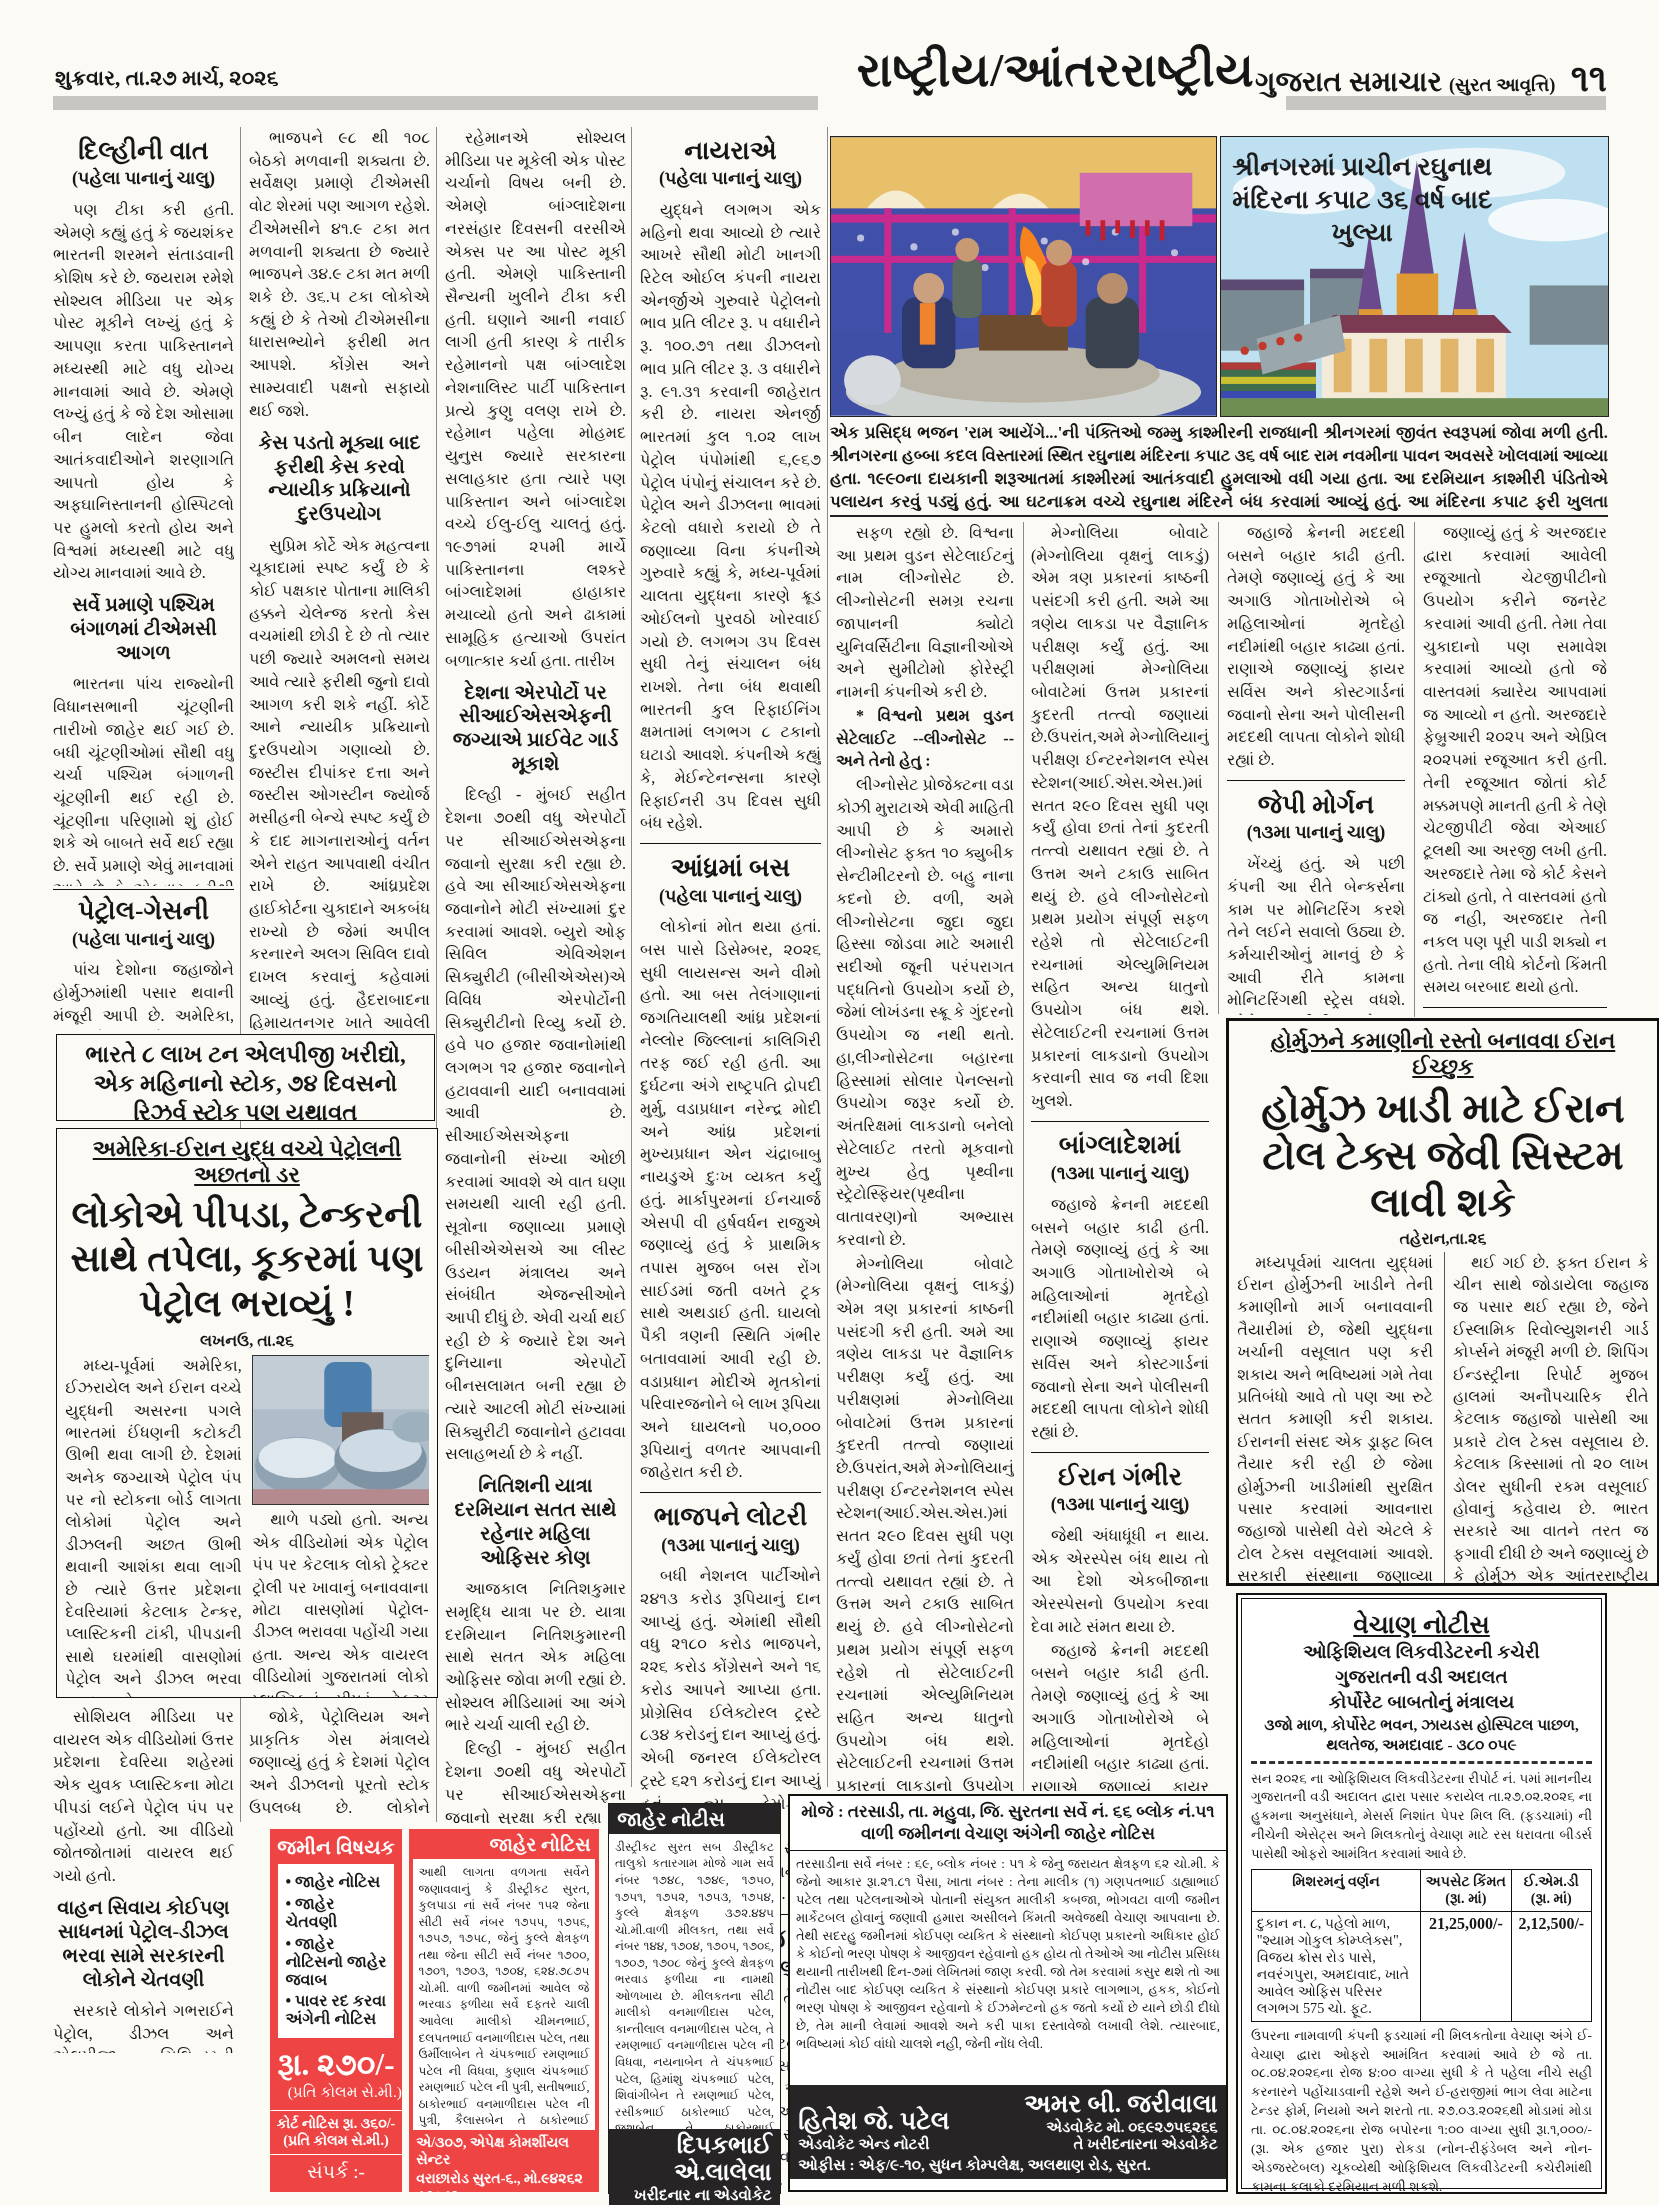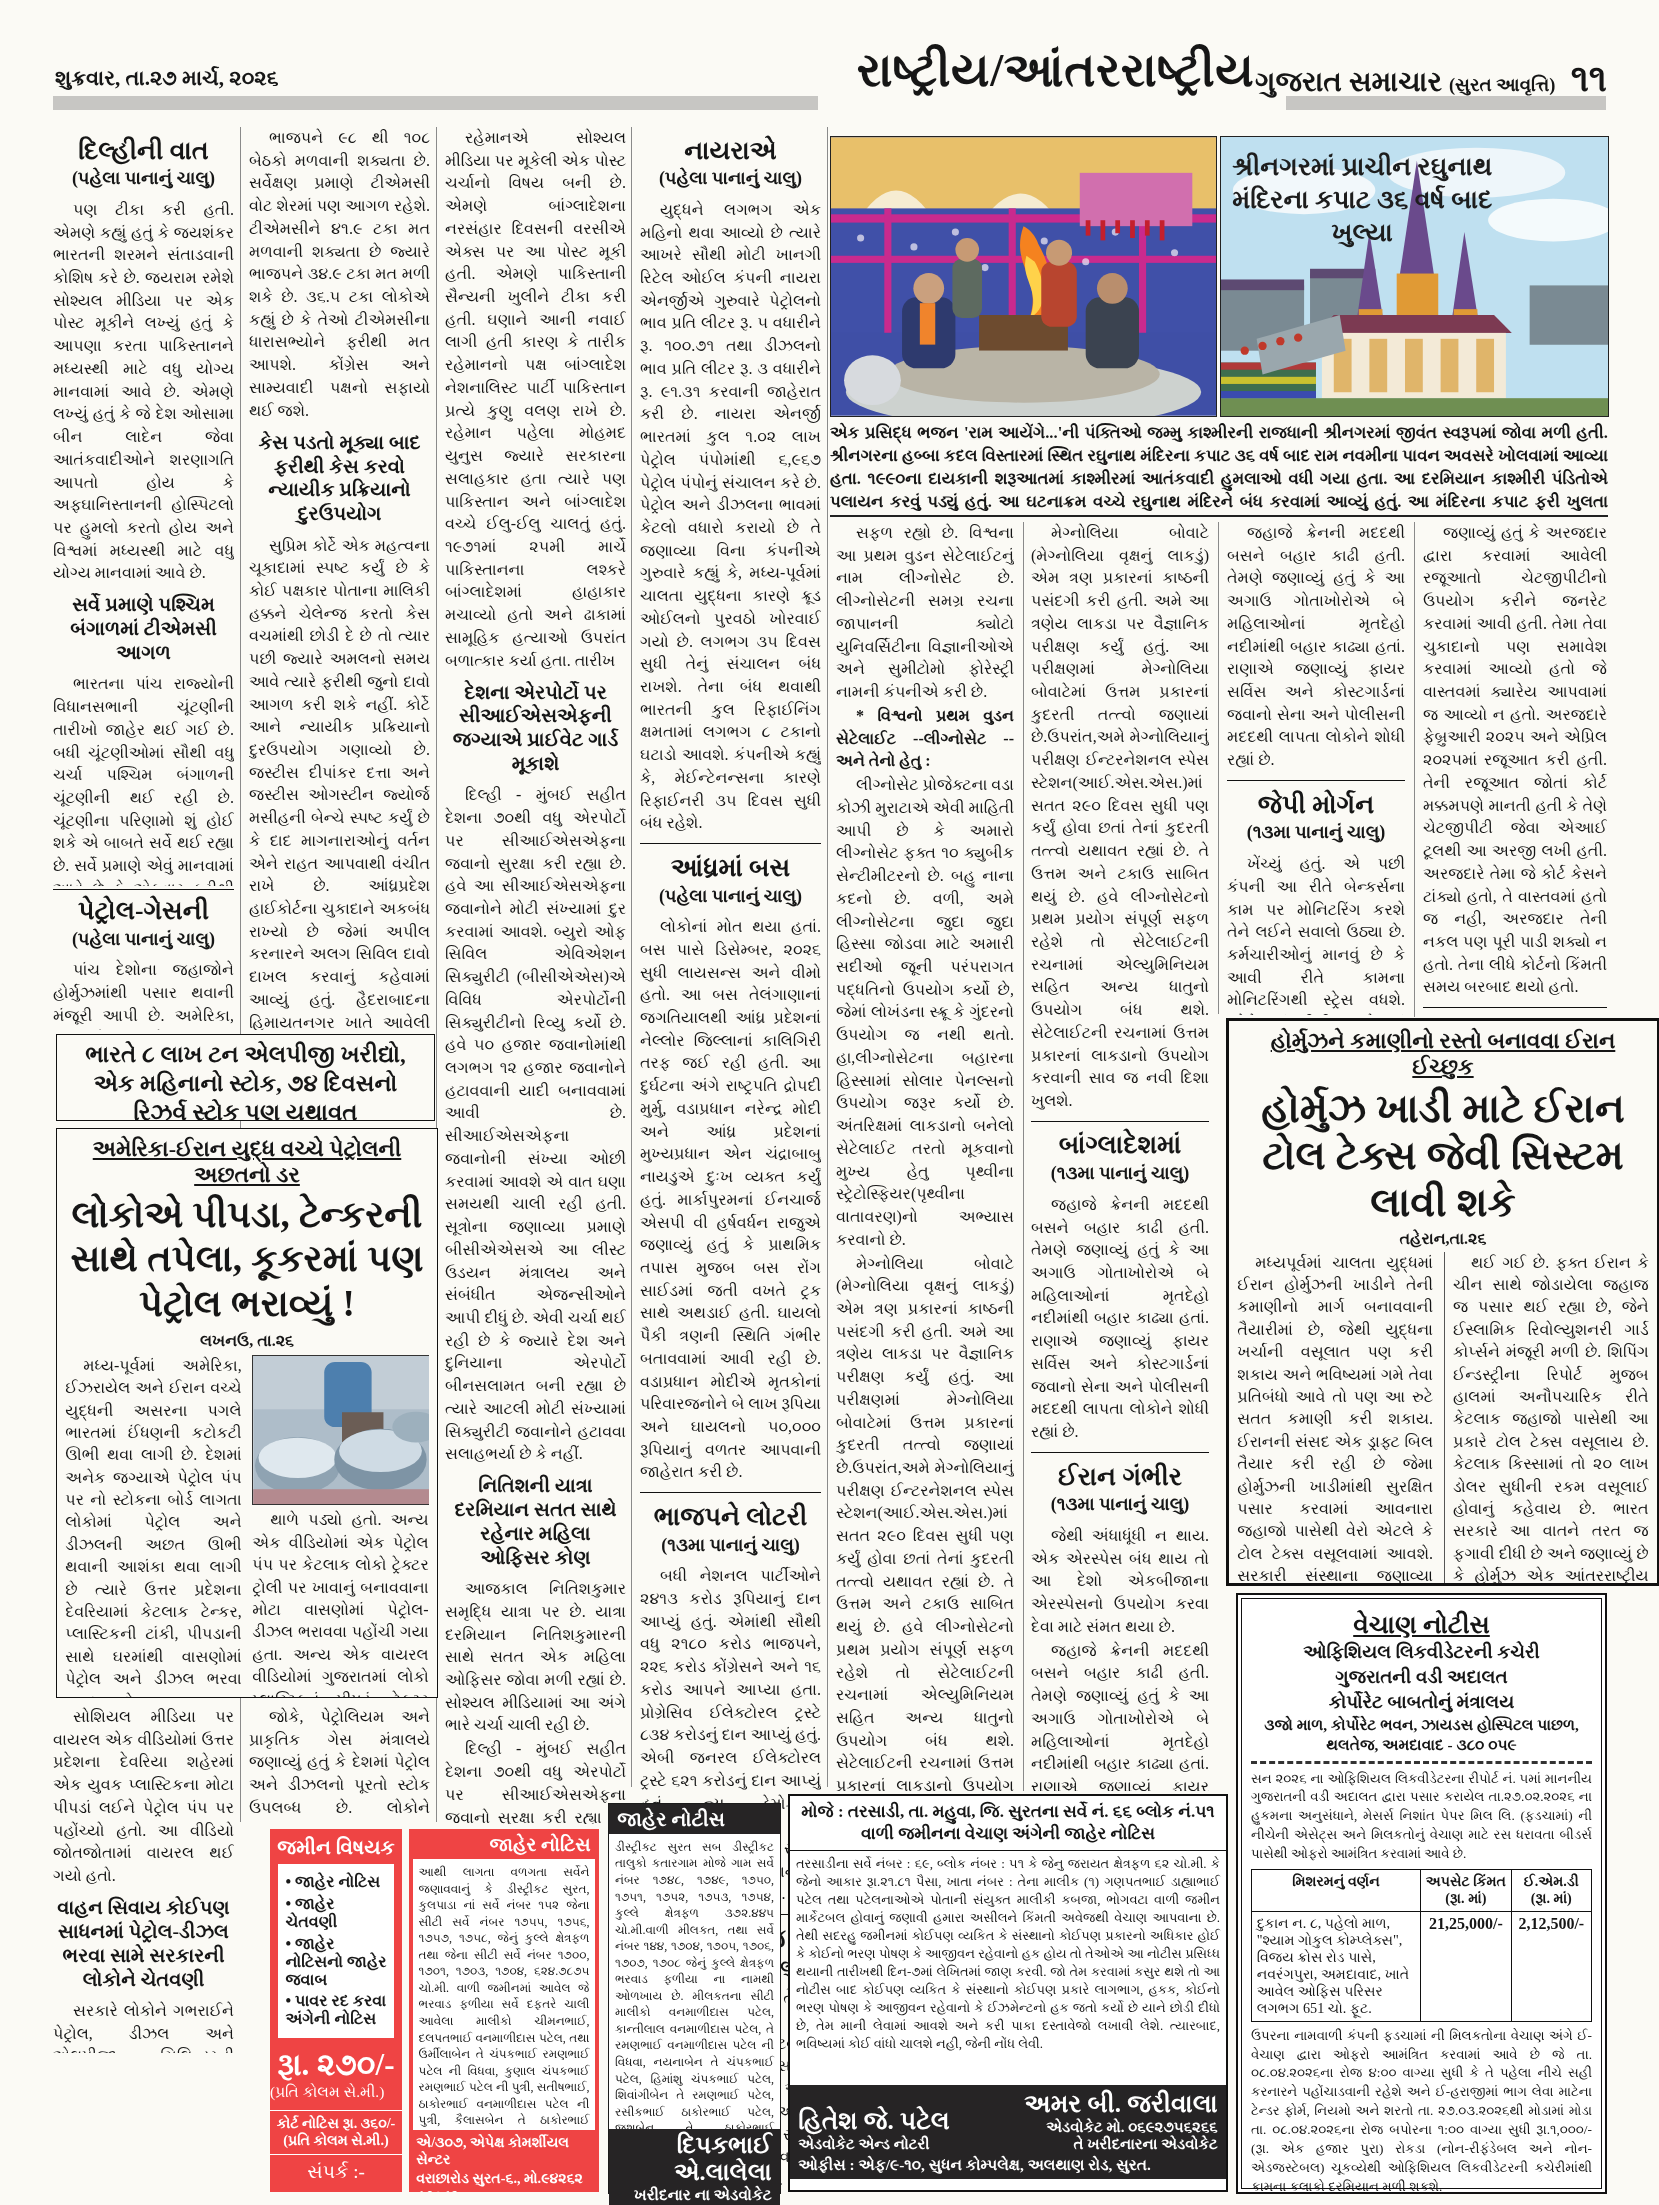--- a/index.html
+++ b/index.html
@@ -37,21 +37,21 @@
   .photo{position:absolute;border:1.2px solid #222;overflow:hidden;}
   .overlayh{position:absolute;font-size:25.5px;font-weight:bold;color:#1d1d1d;text-align:center;line-height:1.3;}
   .caption{position:absolute;overflow:hidden;font-size:16.6px;font-weight:600;text-align:justify;line-height:1.38;}
   
   .darkad{position:absolute;background:#ef4444;color:#fff;box-sizing:border-box;overflow:hidden;}
   .jamin .ttl{font-size:20px;font-weight:bold;text-align:center;padding:7.1px 2.4px 4.7px;}
   .jamin .panel{background:#fff;color:#1a1a1a;margin:0 8.3px;padding:6px 7.1px;font-size:16px;font-weight:bold;}
   .jamin .panel div{margin:3.6px 0;}
   .jamin .panel div::before{content:"• ";}
   .jamin .price{font-size:31px;font-weight:bold;text-align:center;margin-top:9.5px;}
-  .jamin .pn2{font-size:15.4px;text-align:left;}
+  .jamin .pn2{font-size:15.4px;text-align:right;}
   .jamin .court{font-size:14.2px;font-weight:bold;text-align:center;border-top:1.8px solid #fff;border-bottom:1.8px solid #fff;padding:4.7px 1.2px;margin-top:8.3px;}
   .jamin .cl{font-size:19px;font-weight:normal;text-align:center;margin-top:6px;}
   .adhead{background:#262425;color:#fff;font-weight:bold;font-size:20px;padding:3.6px 8.3px;}
   .tinybody{background:#fff;color:#161616;font-size:12px;line-height:1.38;text-align:justify;padding:4.7px 6px;overflow:hidden;}
   .n2{border:1.8px solid #1c1c1c;background:#fff;}
   .sig{background:#262425;color:#fff;text-align:right;padding:3.6px 8.3px;}
   .sig .nm{font-size:24px;font-weight:bold;}
   .sig .rl{font-size:15.4px;font-weight:bold;}
   .tars{border:2.4px double #111;background:#fff;box-sizing:border-box;}
   .tars .th{font-size:17px;font-weight:bold;text-align:center;line-height:1.3;padding:4.7px 6px;border-bottom:1.8px solid #111;}
@@ -389,21 +389,21 @@
     <div class="dash"></div>
     <div class="b">સન ૨૦૨૬ ના ઓફિશિયલ લિકવીડેટરના રીપોર્ટ નં. ૫માં માનનીય ગુજરાતની વડી અદાલત દ્વારા પસાર કરાયેલ તા.૨૭.૦૨.૨૦૨૬ ના હુકમના અનુસંધાને, મેસર્સ નિશાંત પેપર મિલ લિ. (ફડચામાં) ની નીચેની એસેટ્સ અને મિલકતોનું વેચાણ માટે રસ ધરાવતા બીડર્સ પાસેથી ઓફરો આમંત્રિત કરવામાં આવે છે.</div>
     <table>
       <tbody>
           <tr>
         <th>મિશરમનું વર્ણન</th>
         <th>અપસેટ કિંમત (રૂા. માં)</th>
         <th>ઈ.એમ.ડી (રૂા. માં)</th>
       </tr>
       <tr>
-        <td>દુકાન ન. ૮, પહેલો માળ, "શ્યામ ગોકુલ કોમ્પ્લેક્સ", વિજય ક્રોસ રોડ પાસે, નવરંગપુરા, અમદાવાદ, ખાતે આવેલ ઓફિસ પરિસર લગભગ 651 ચો. ફૂટ.</td>
+        <td>દુકાન ન. ૮, પહેલો માળ, "શ્યામ ગોકુલ કોમ્પ્લેક્સ", વિજય ક્રોસ રોડ પાસે, નવરંગપુરા, અમદાવાદ, ખાતે આવેલ ઓફિસ પરિસર લગભગ 575 ચો. ફૂટ.</td>
         <td class="num">21,25,000/-</td>
         <td class="num">2,12,500/-</td>
       </tr>
     </tbody>
       </table>
     <div class="b">ઉપરના નામવાળી કંપની ફડચામાં ની મિલકતોના વેચાણ અંગે ઈ-વેચાણ દ્વારા ઓફરો આમંત્રિત કરવામાં આવે છે જે તા. ૦૮.૦૪.૨૦૨૬ના રોજ ૪:૦૦ વાગ્યા સુધી કે તે પહેલા નીચે સહી કરનારને પહોંચાડવાની રહેશે અને ઈ-હરાજીમાં ભાગ લેવા માટેના ટેન્ડર ફોર્મ, નિયમો અને શરતો તા. ૨૭.૦૩.૨૦૨૬થી મોડામાં મોડા તા. ૦૮.૦૪.૨૦૨૬ના રોજ બપોરના ૧:૦૦ વાગ્યા સુધી રૂા.૧,૦૦૦/- (રૂા. એક હજાર પુરા) રોકડા (નોન-રીફંડેબલ અને નોન-એડજસ્ટેબલ) ચૂકવ્યેથી ઓફિશિયલ લિકવીડેટરની કચેરીમાંથી કામના કલાકો દરમિયાન મળી શકશે.</div>
     <div class="b">સભંવિત/ઈચ્છુક ખરીદદાર કંપનીની ઉપરોક્ત મિલકતો અને એસેટ્સનું નિરીક્ષણ તા.૦૧.૦૪.૨૦૨૬ ના સવારના ૧૧:૩૦ કલાક થી સાંજના ૪:૦૦ કલાક વચ્ચે ઉપરોક્ત પ્રિમાઈસીસ ખાતે કરી શકશે.</div>
 
   </div>
 

